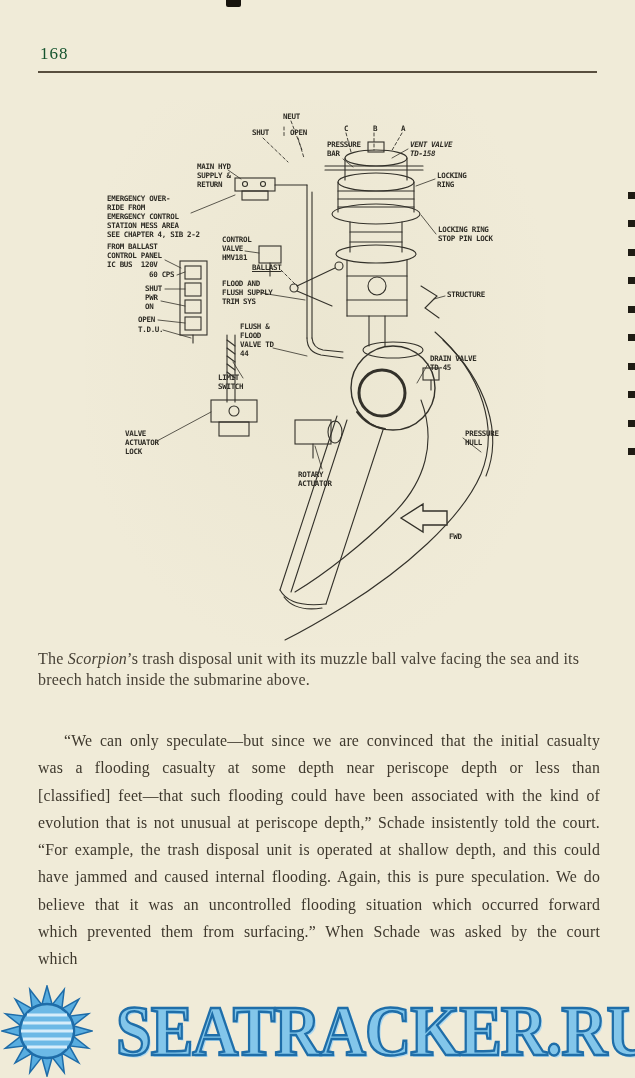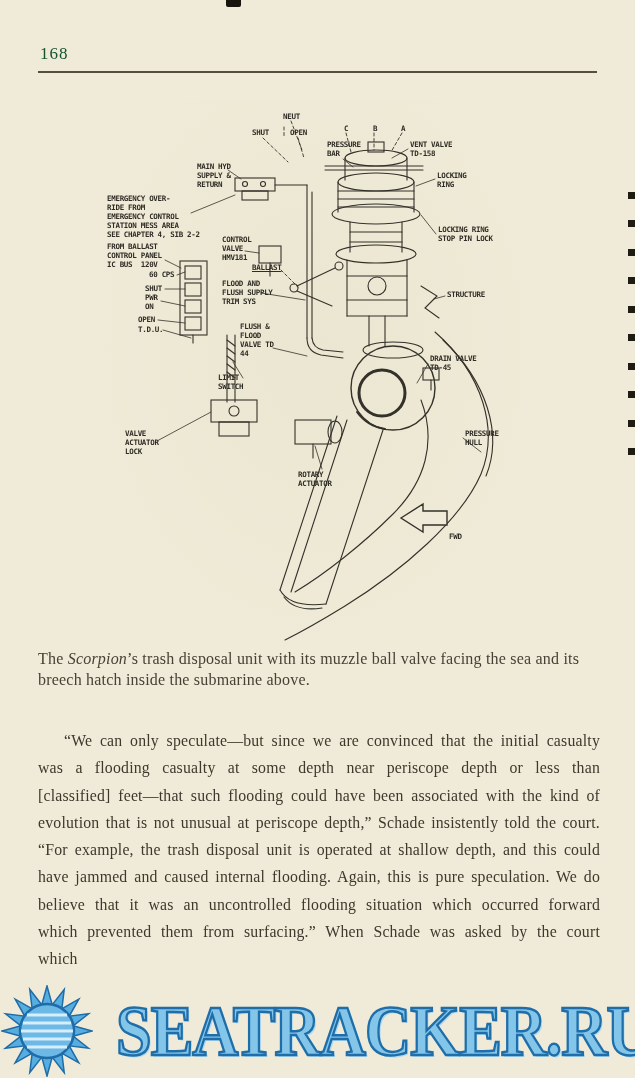--- a/index.html
+++ b/index.html
@@ -206,21 +206,21 @@
     </svg>
     <div class="labels">
         <div class="dlabel" style="left: 198px; top: 12px;">NEUT</div>
         <div class="dlabel" style="left: 167px; top: 28px;">SHUT</div>
         <div class="dlabel" style="left: 205px; top: 28px;">OPEN</div>
         <div class="dlabel" style="left: 259px; top: 24px;">C</div>
         <div class="dlabel" style="left: 288px; top: 24px;">B</div>
         <div class="dlabel" style="left: 316px; top: 24px;">A</div>
         <div class="dlabel" style="left: 242px; top: 40px;">PRESSURE
 BAR</div>
-        <div class="dlabel" style="left: 325px; top: 40px;">VENT VALVE
+        <div class="dlabel" style="left: 325px; top: 40px; font-style: italic;">VENT VALVE
 TD-158</div>
         <div class="dlabel" style="left: 112px; top: 62px;">MAIN HYD
 SUPPLY &amp;
 RETURN</div>
         <div class="dlabel" style="left: 352px; top: 71px;">LOCKING
 RING</div>
         <div class="dlabel" style="left: 22px; top: 94px;">EMERGENCY OVER-
 RIDE FROM
 EMERGENCY CONTROL
 STATION MESS AREA

